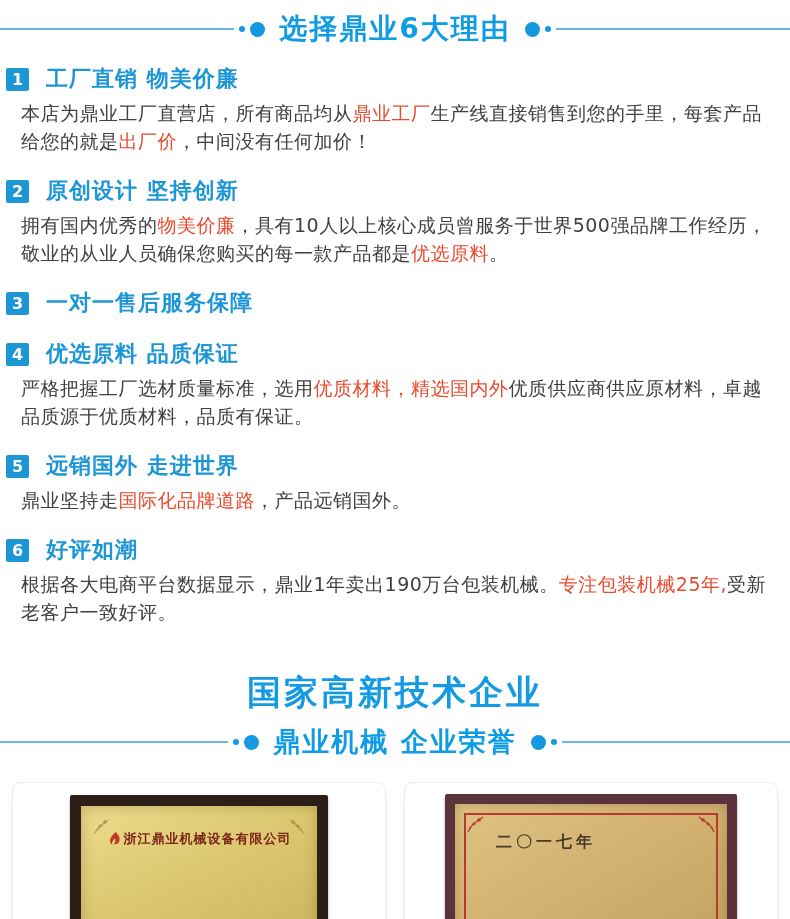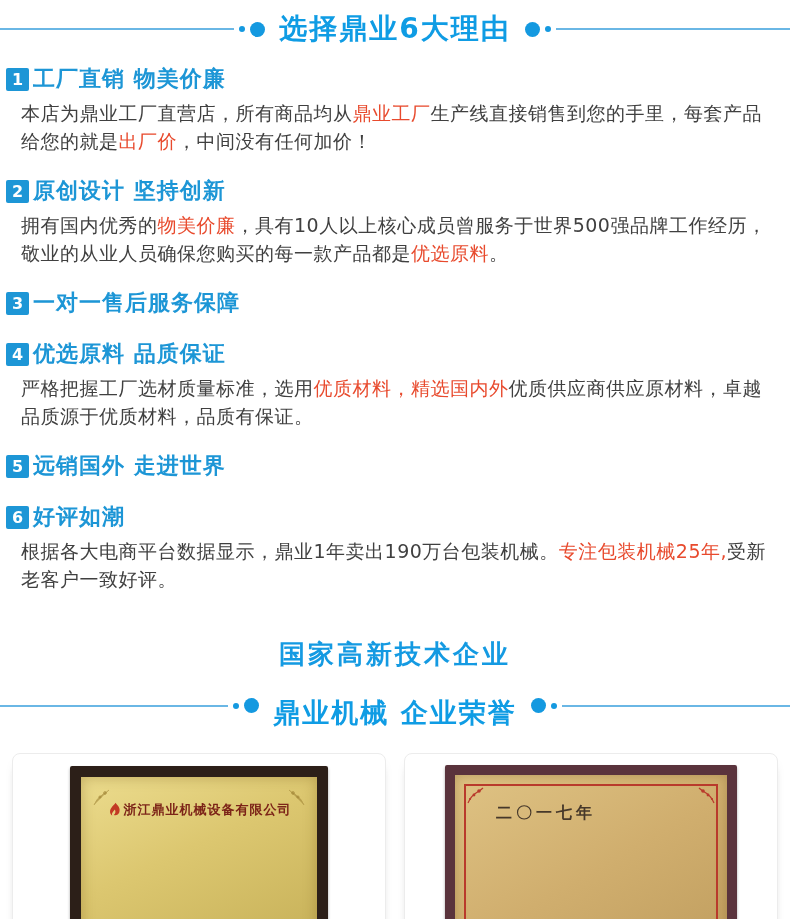--- a/index.html
+++ b/index.html
@@ -10,35 +10,35 @@
   }
   
   .deco-row { display:flex; align-items:center; }
   .hdr1 { padding:10px 0 2px; margin-bottom:14px; }
   .hdr2 { margin:2px 0 18px; }
   .deco-line { flex:1; height:2px; background:#6ab7e5; }
   .dot-s { width:6px; height:6px; border-radius:50%; background:#1499e0; margin:0 5px; flex:none; }
   .dot-l { width:15px; height:15px; border-radius:50%; background:#1499e0; flex:none; }
   .hdr-title { color:#0f9ce4; font-weight:bold; letter-spacing:2px; margin:0 14px; white-space:nowrap; }
   .hdr1 .hdr-title { font-size:28px; }
-  .hdr2 .hdr-title { font-size:27px;margin-top:15px; }
+  .hdr2 .hdr-title { font-size:27px; }
   
   .reasons { padding:0 20px 0 6px; }
   .reason { margin-bottom:21px; }
   .reason-head { display:flex; align-items:center; margin-bottom:5px; }
   .badge {
     width:23px; height:23px; flex:none; background:#1d96d6; color:#fff;
     font-size:16px; font-weight:bold; display:flex; align-items:center; justify-content:center;
     border-radius:2px;
   }
-  .reason-title { color:#1d96d6; font-size:22px; font-weight:bold; letter-spacing:1px; margin-left:4px; }
+  .reason-title { color:#1d96d6; font-size:22px; font-weight:bold; letter-spacing:1px; margin-left:17px; }
   .reason-body { margin-left:15px; font-size:19px; line-height:28px; letter-spacing:0.5px; color:#404040; }
   .reason-body .red { color:#e84a2d; }
   
-  .honor-title { margin:44px 0 8px; text-align:center; color:#149ae2; font-size:26px; font-weight:bold; letter-spacing:3px; }
+  .honor-title { margin:44px 0 8px; text-align:center; color:#149ae2; font-size:34px; font-weight:bold; letter-spacing:3px; }
   .certs { display:flex; gap:18px; padding:4px 12px 0; }
   .cert { flex:1; }
   .cert-card {
     height:206px; background:#fff; border:1px solid #ececec; border-radius:8px;
     box-shadow:0 9px 11px -7px rgba(30,30,30,.55);
     display:flex; align-items:center; justify-content:center;
   }
   
   .plaque { position:relative; border-radius:2px; font-family:"DejaVu Serif","Liberation Serif",serif; }
   .plaque-left {
@@ -100,20 +100,21 @@
           <span class="badge">4</span>
           <h2 class="reason-title">优选原料 品质保证</h2>
         </div>
         <p class="reason-body"><span class="">严格把握工厂选材质量标准，选用</span><span class="red">优质材料，精选国内外</span><span class="">优质供应商供应原材料，卓越品质源于优质材料，品质有保证。</span></p>
       </section>
       <section class="reason">
         <div class="reason-head">
           <span class="badge">5</span>
           <h2 class="reason-title">远销国外 走进世界</h2>
         </div>
+        <p class="reason-body"><span class="">鼎业坚持走</span><span class="red">国际化品牌道路</span><span class="">，产品远销国外。</span></p>
       </section>
       <section class="reason">
         <div class="reason-head">
           <span class="badge">6</span>
           <h2 class="reason-title">好评如潮</h2>
         </div>
         <p class="reason-body"><span class="">根据各大电商平台数据显示，鼎业1年卖出190万台包装机械。</span><span class="red">专注包装机械25年,</span><span class="">受新老客户一致好评。</span></p>
       </section>
     </div>
 

